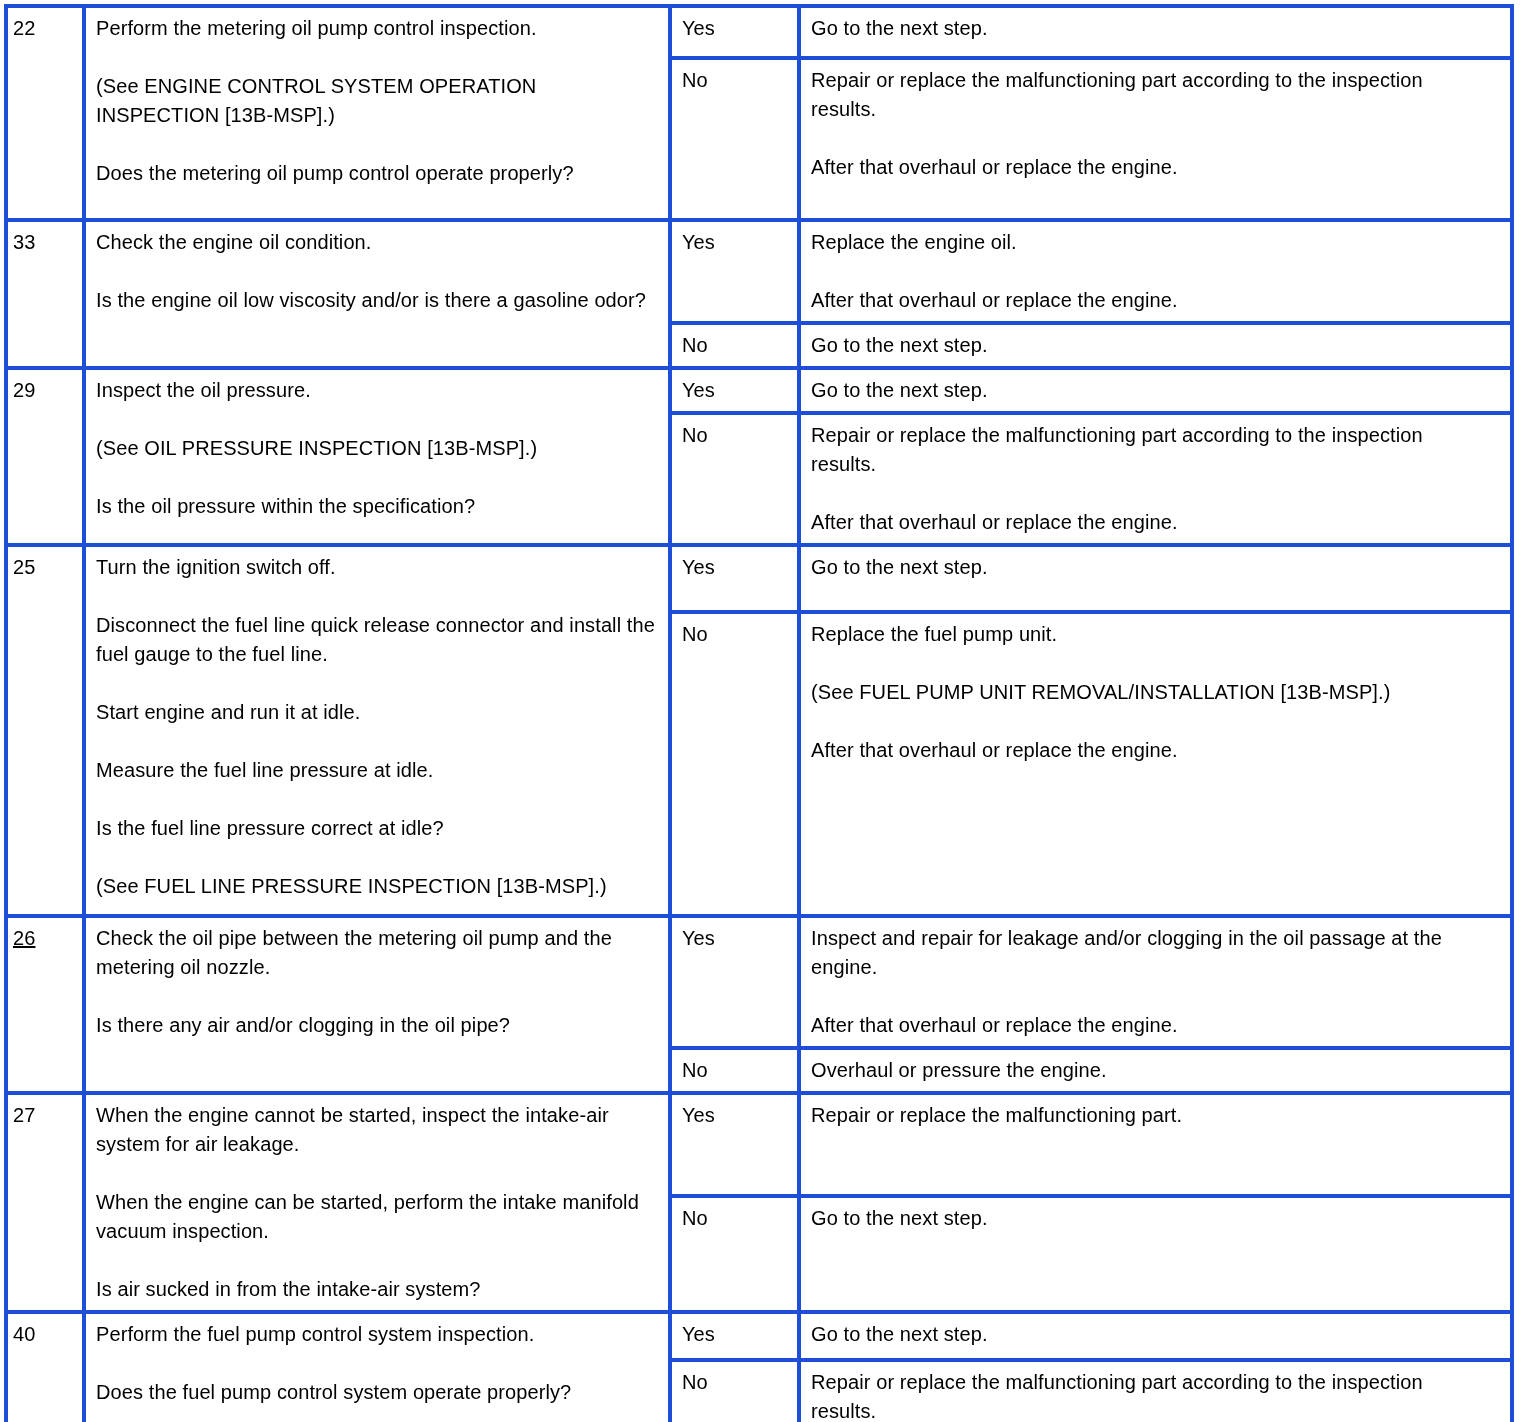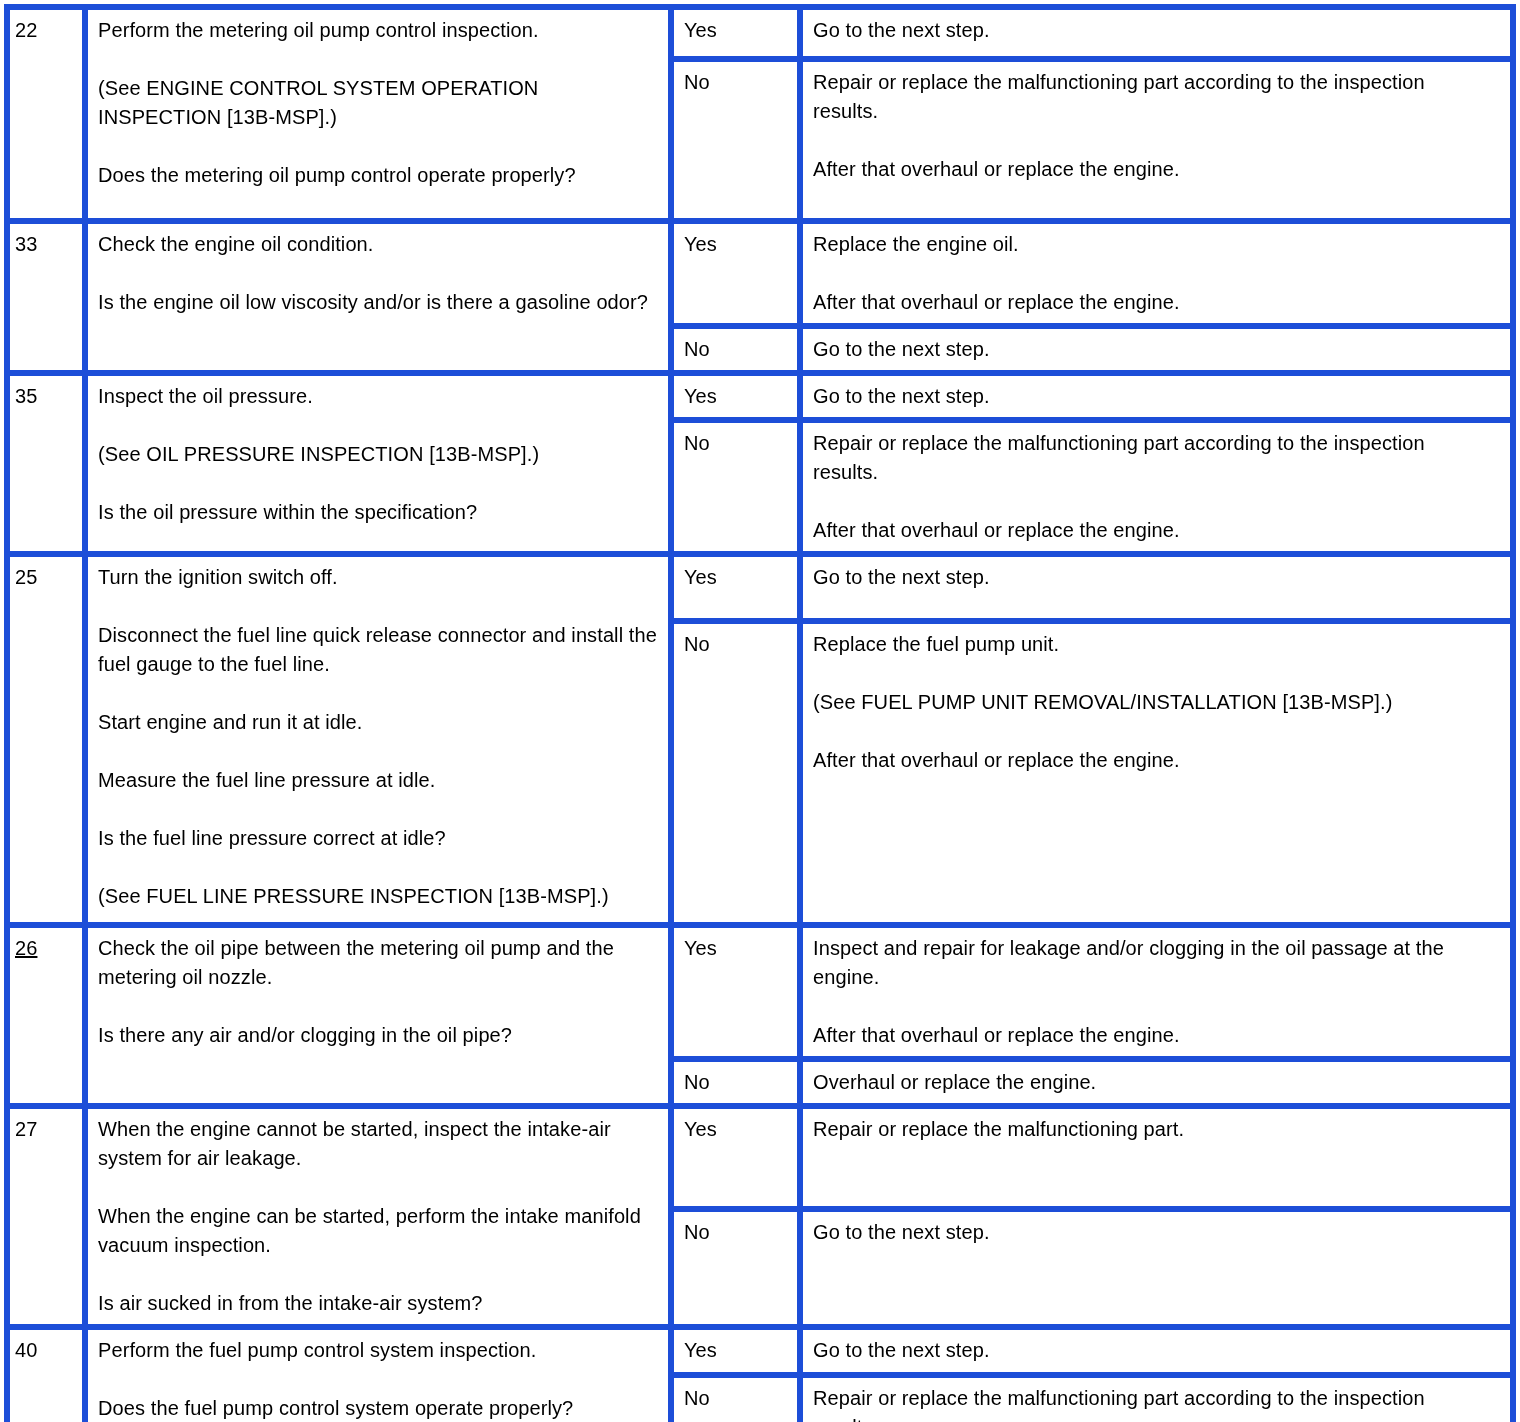--- a/index.html
+++ b/index.html
@@ -21,21 +21,21 @@
     table-layout: fixed;
     width: 1506px;
     border: 4px solid #000;
     background: #fff;
   }
   col.c-step { width: 78px; }
   col.c-insp { width: 586px; }
   col.c-res  { width: 129px; }
   col.c-act  { width: 713px; }
   td {
-    border: 6px solid #1d4ed8;
+    border: 4px solid #1d4ed8;
     vertical-align: top;
     padding: 6px 10px 6px 10px;
     font-size: 20px;
     line-height: 29px;
     letter-spacing: 0.1px;
   }
   td.col-step {
     padding-left: 5px;
     padding-right: 2px;
   }
@@ -109,21 +109,21 @@
     <td class="col-res">
       <span class="celltext">No</span>
     </td>
     <td class="col-act">
       <span class="celltext">Go to the next step.</span>
     </td>
   </tr>
 
   <tr>
     <td class="col-step" rowspan="2" style="height: 170px;">
-      <span class="celltext">35</span>
+      <span class="celltext">29</span>
     </td>
     <td class="col-insp" rowspan="2">
       <span class="celltext">Inspect the oil pressure.
 
 (See OIL PRESSURE INSPECTION [13B-MSP].)
 
 Is the oil pressure within the specification?</span>
     </td>
     <td class="col-res" style="height: 40px;">
       <span class="celltext">Yes</span>
@@ -196,21 +196,21 @@
       <span class="celltext">Inspect and repair for leakage and/or clogging in the oil passage at the engine.
 
 After that overhaul or replace the engine.</span>
     </td>
   </tr>
   <tr>
     <td class="col-res">
       <span class="celltext">No</span>
     </td>
     <td class="col-act">
-      <span class="celltext">Overhaul or replace the engine.</span>
+      <span class="celltext">Overhaul or pressure the engine.</span>
     </td>
   </tr>
 
   <tr>
     <td class="col-step" rowspan="2" style="height: 210px; margin-top: 12px;">
       <span class="celltext">27</span>
     </td>
     <td class="col-insp" rowspan="2">
       <span class="celltext">When the engine cannot be started, inspect the intake-air system for air leakage.
 

